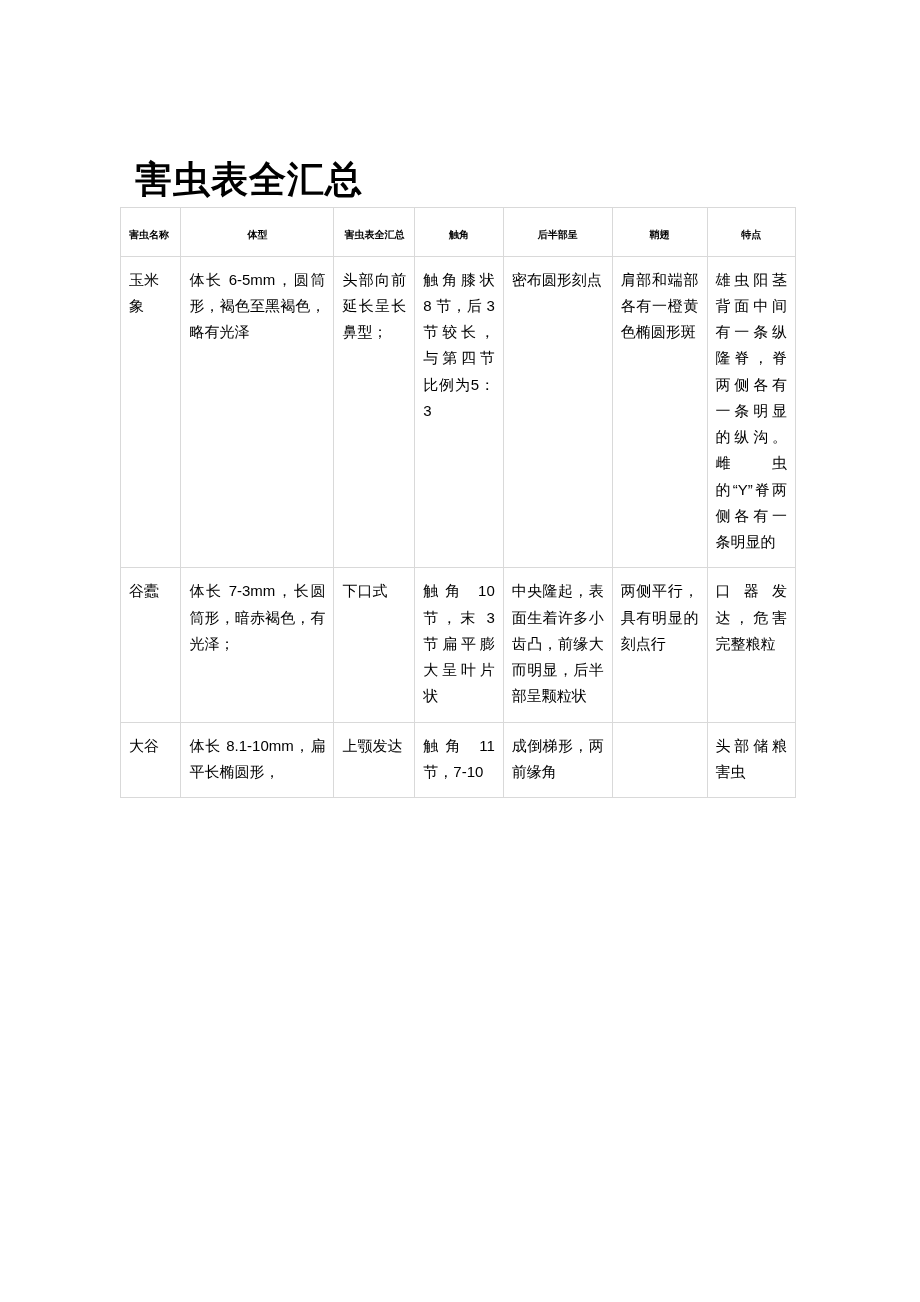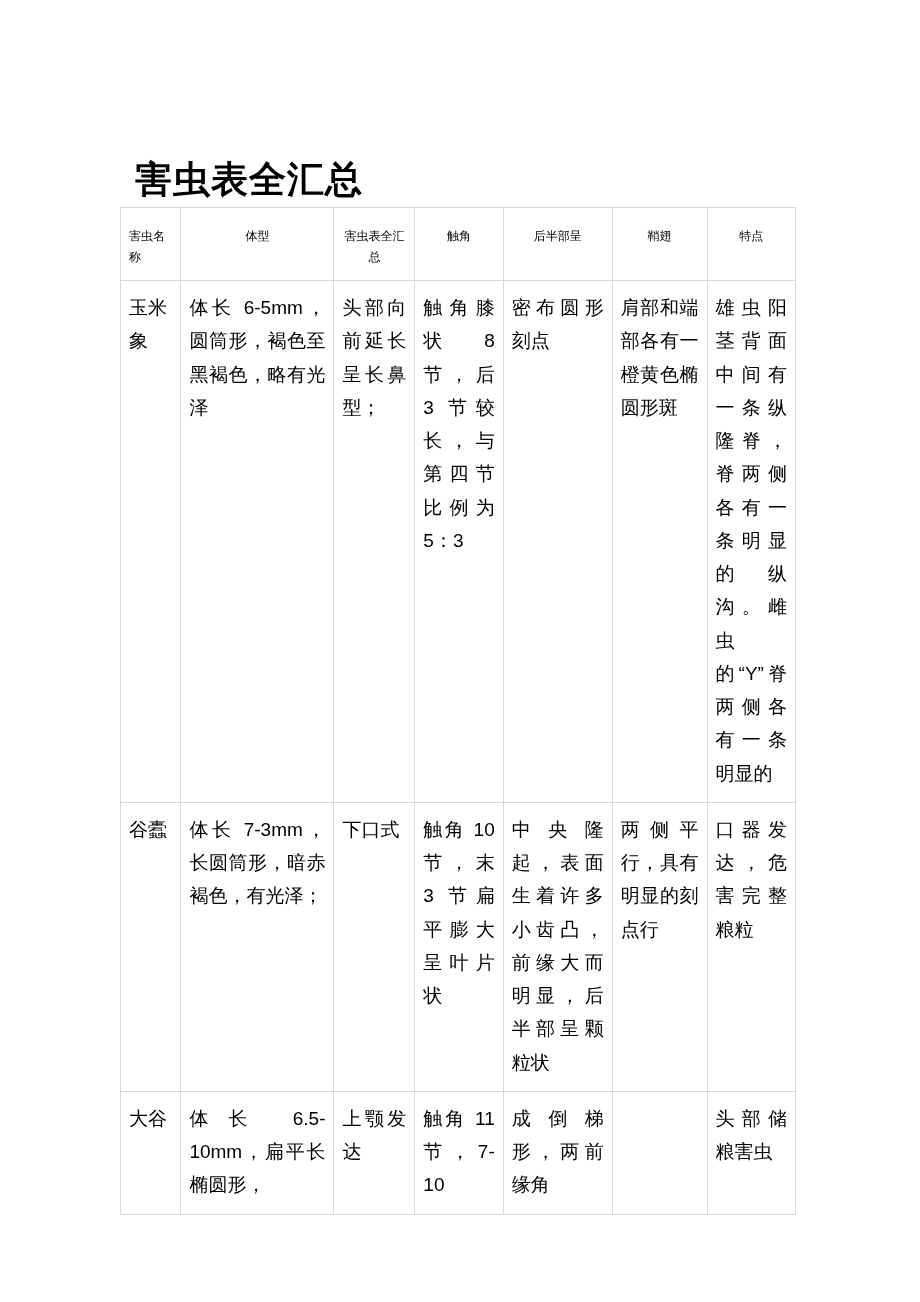--- a/index.html
+++ b/index.html
@@ -40,30 +40,30 @@
     top: 207px;
     width: 676px;
     border-collapse: collapse;
     table-layout: fixed;
     font-family: "Liberation Sans", sans-serif;
   }
   .pest-table td, .pest-table th {
     border: 1px solid #d9d9d9;
     vertical-align: top;
     padding: 10px 8px 10px 8px;
-    font-size: 19px;
+    font-size: 15px;
     line-height: 1.75;
     font-weight: 400;
     color: #000000;
     word-break: break-word;
   }
   .pest-table thead th {
     text-align: center;
-    font-weight: 400;
-    font-size: 12px;
+    font-weight: 700;
+    font-size: 10px;
     padding-top: 18px;
     padding-bottom: 12px;
     vertical-align: top;
   }
   .pest-table thead th.col-name {
     text-align: left;
   }
   .col-0 { width: 56px; }
   .col-1 { width: 142px; }
   .col-2 { width: 75px; }
@@ -124,21 +124,21 @@
           <td class="cell-name">谷蠹</td>
           <td class="cell-body"><span>体长 7-3mm，长圆筒形，</span><span class="b">暗赤褐色</span><span>，有光泽；</span></td>
           <td class="cell-body"><span>下口式</span></td>
           <td class="cell-body"><span>触角 10 节，末 3 节扁平膨大呈</span><span class="b">叶片状</span></td>
           <td class="cell-body"><span>中央隆起，表面生着许多小齿凸，前缘大而明显，后半部呈</span><span class="b">颗粒状</span></td>
           <td class="cell-body"><span>两侧平行，具有明显的刻点行</span></td>
           <td class="cell-body"><span>口器发达，危害完整粮粒</span></td>
         </tr>
         <tr class="row-tall">
           <td class="cell-name">大谷</td>
-          <td class="cell-body"><span>体长 6.5-10mm，扁平长椭圆形，</span></td>
+          <td class="cell-body"><span>体长 8.1-10mm，扁平长椭圆形，</span></td>
           <td class="cell-body"><span>上颚发达</span></td>
           <td class="cell-body"><span>触角 11 节，</span><span class="b">7-10</span></td>
           <td class="cell-body"><span>成</span><span class="b">倒梯形，</span><span>两前缘角</span></td>
           <td class="cell-body"></td>
           <td class="cell-body"><span>头部储粮害虫</span></td>
         </tr>
       </tbody>
   </table>
 
 </div>

